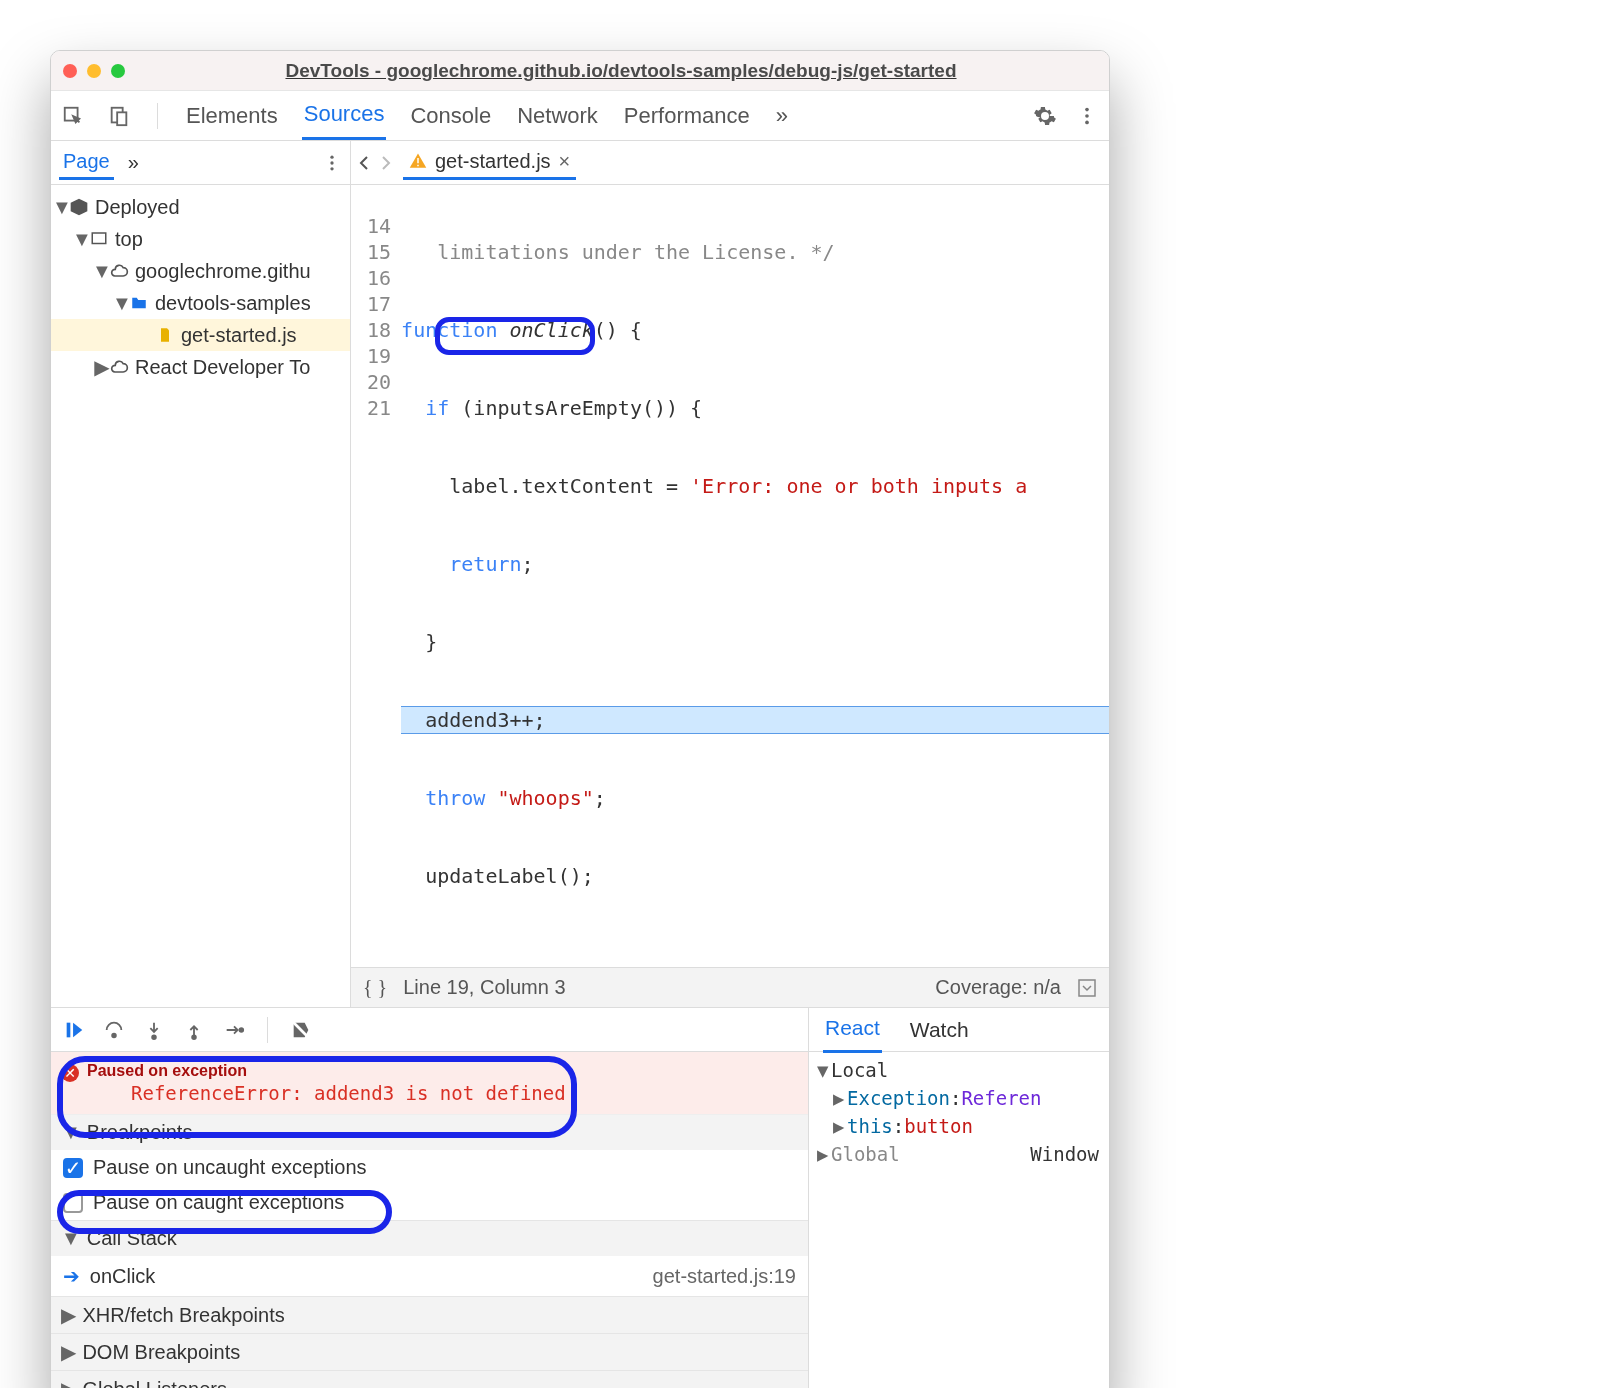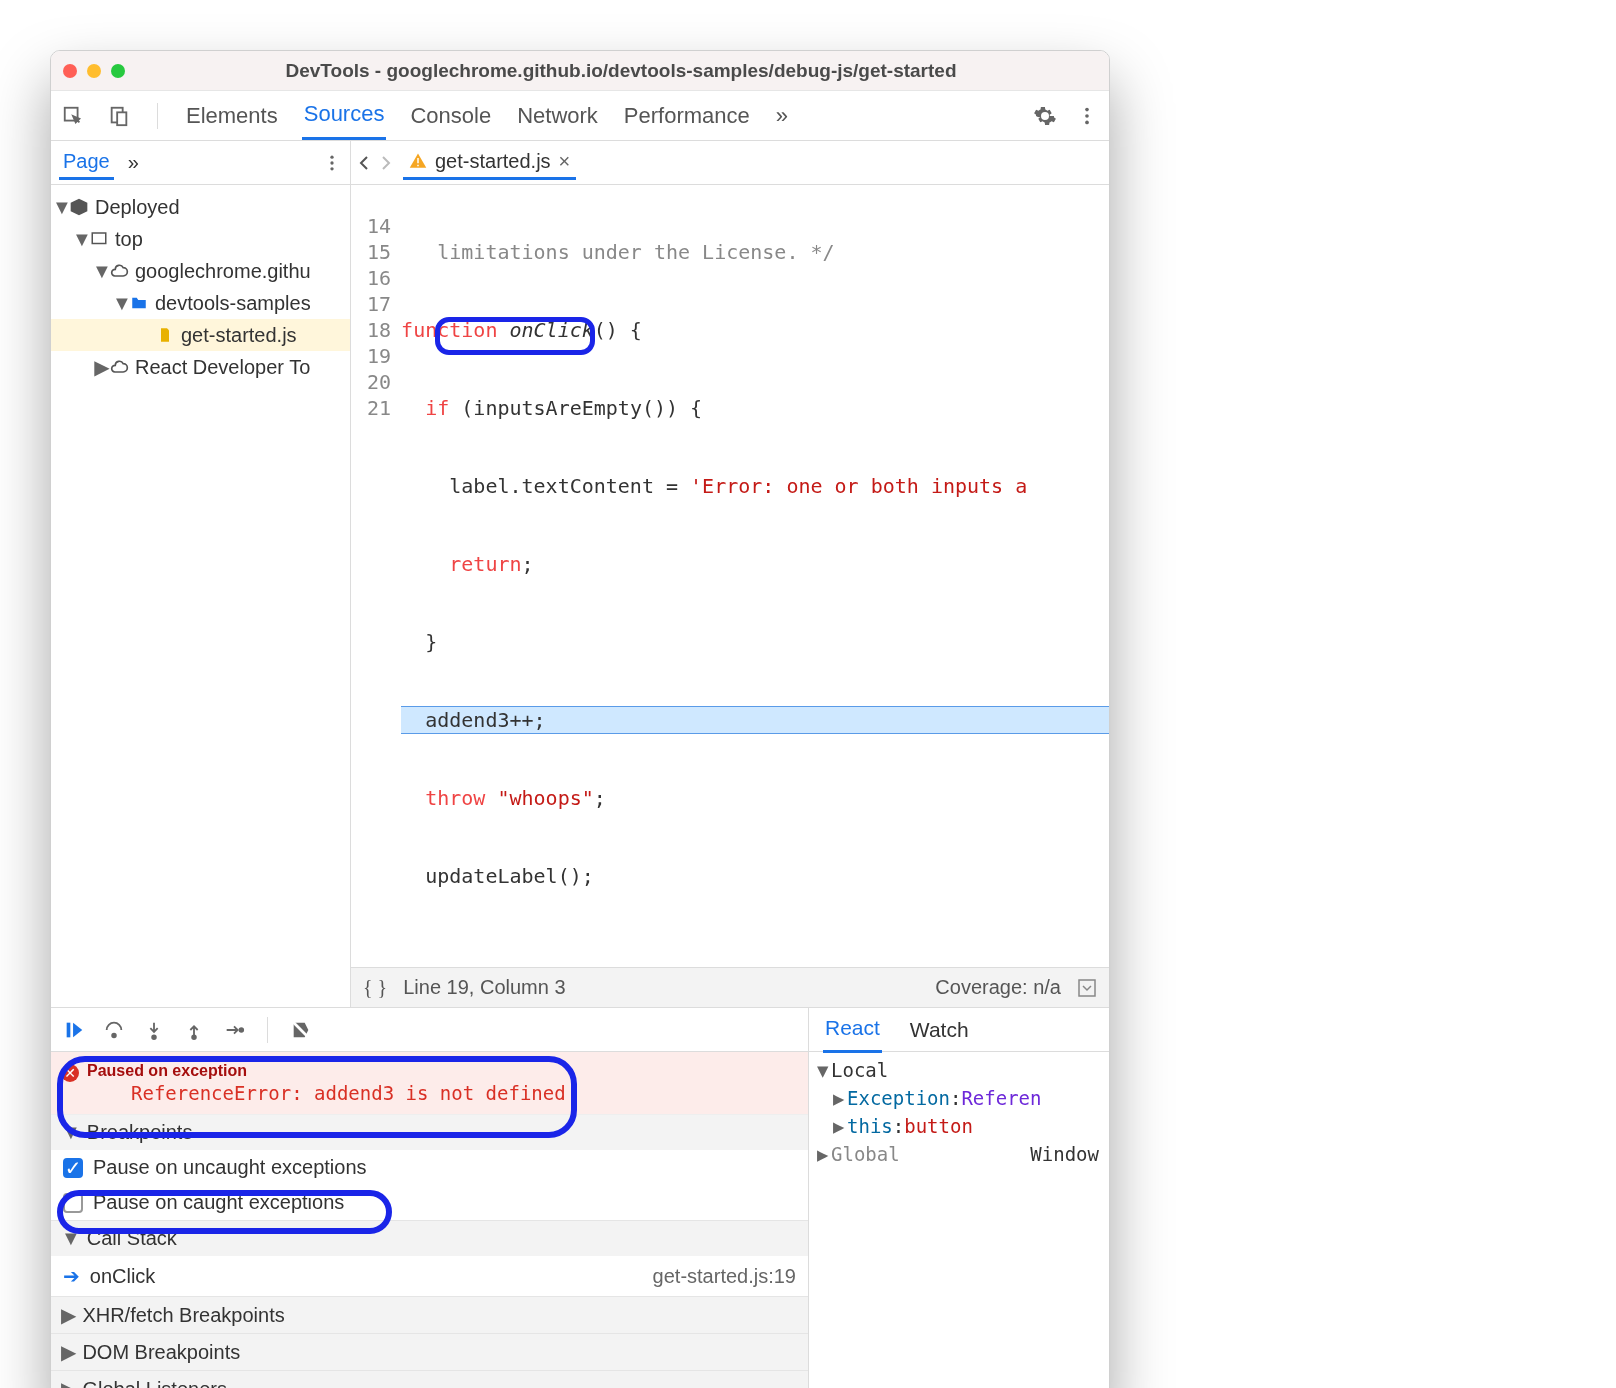--- a/index.html
+++ b/index.html
@@ -19,20 +19,21 @@
     overflow: hidden;
     background: #fff;
   }
   .titlebar {
     height: 40px;
     background: #f7f2f2;
     display: flex;
     align-items: center;
     padding: 0 12px;
     border-bottom: 1px solid #e6e6e6;
+    text-decoration: underline;
   }
   .traffic { display: flex; gap: 10px; margin-right: 20px; }
   .dot { width: 14px; height: 14px; border-radius: 50%; }
   .dot.red { background: #ff5f56; }
   .dot.yellow { background: #ffbd2e; }
   .dot.green { background: #27c93f; }
   .title-text { font-weight: 700; font-size: 19px; flex: 1; text-align: center; color:#4a4a4a; }
   .maintabs {
     height: 50px;
     border-bottom: 1px solid #dcdcdc;
@@ -75,21 +76,21 @@
     font-size: 20px;
     line-height: 26px;
     display: flex;
     padding-top: 2px;
     overflow:hidden;
   }
   .gutter { text-align: right; color: #888; padding: 0 10px 0 16px; user-select: none; }
   .gutter div { height: 26px; }
   .lines { flex: 1; position: relative; white-space: pre; overflow: hidden; }
   .lines .ln { height: 26px; }
-  .kw { color: #ef4444; }
+  .kw { color: #3b82f6; }
   .fn { font-style: italic; }
   .str { color: #c41a16; }
   .ln.hl { background: #cfe8ff; outline: 1px solid #5a9be8; }
   .ring {
     position: absolute;
     border: 5px solid #1a25e8;
     border-radius: 14px;
     background: transparent;
     pointer-events: none;
   }

